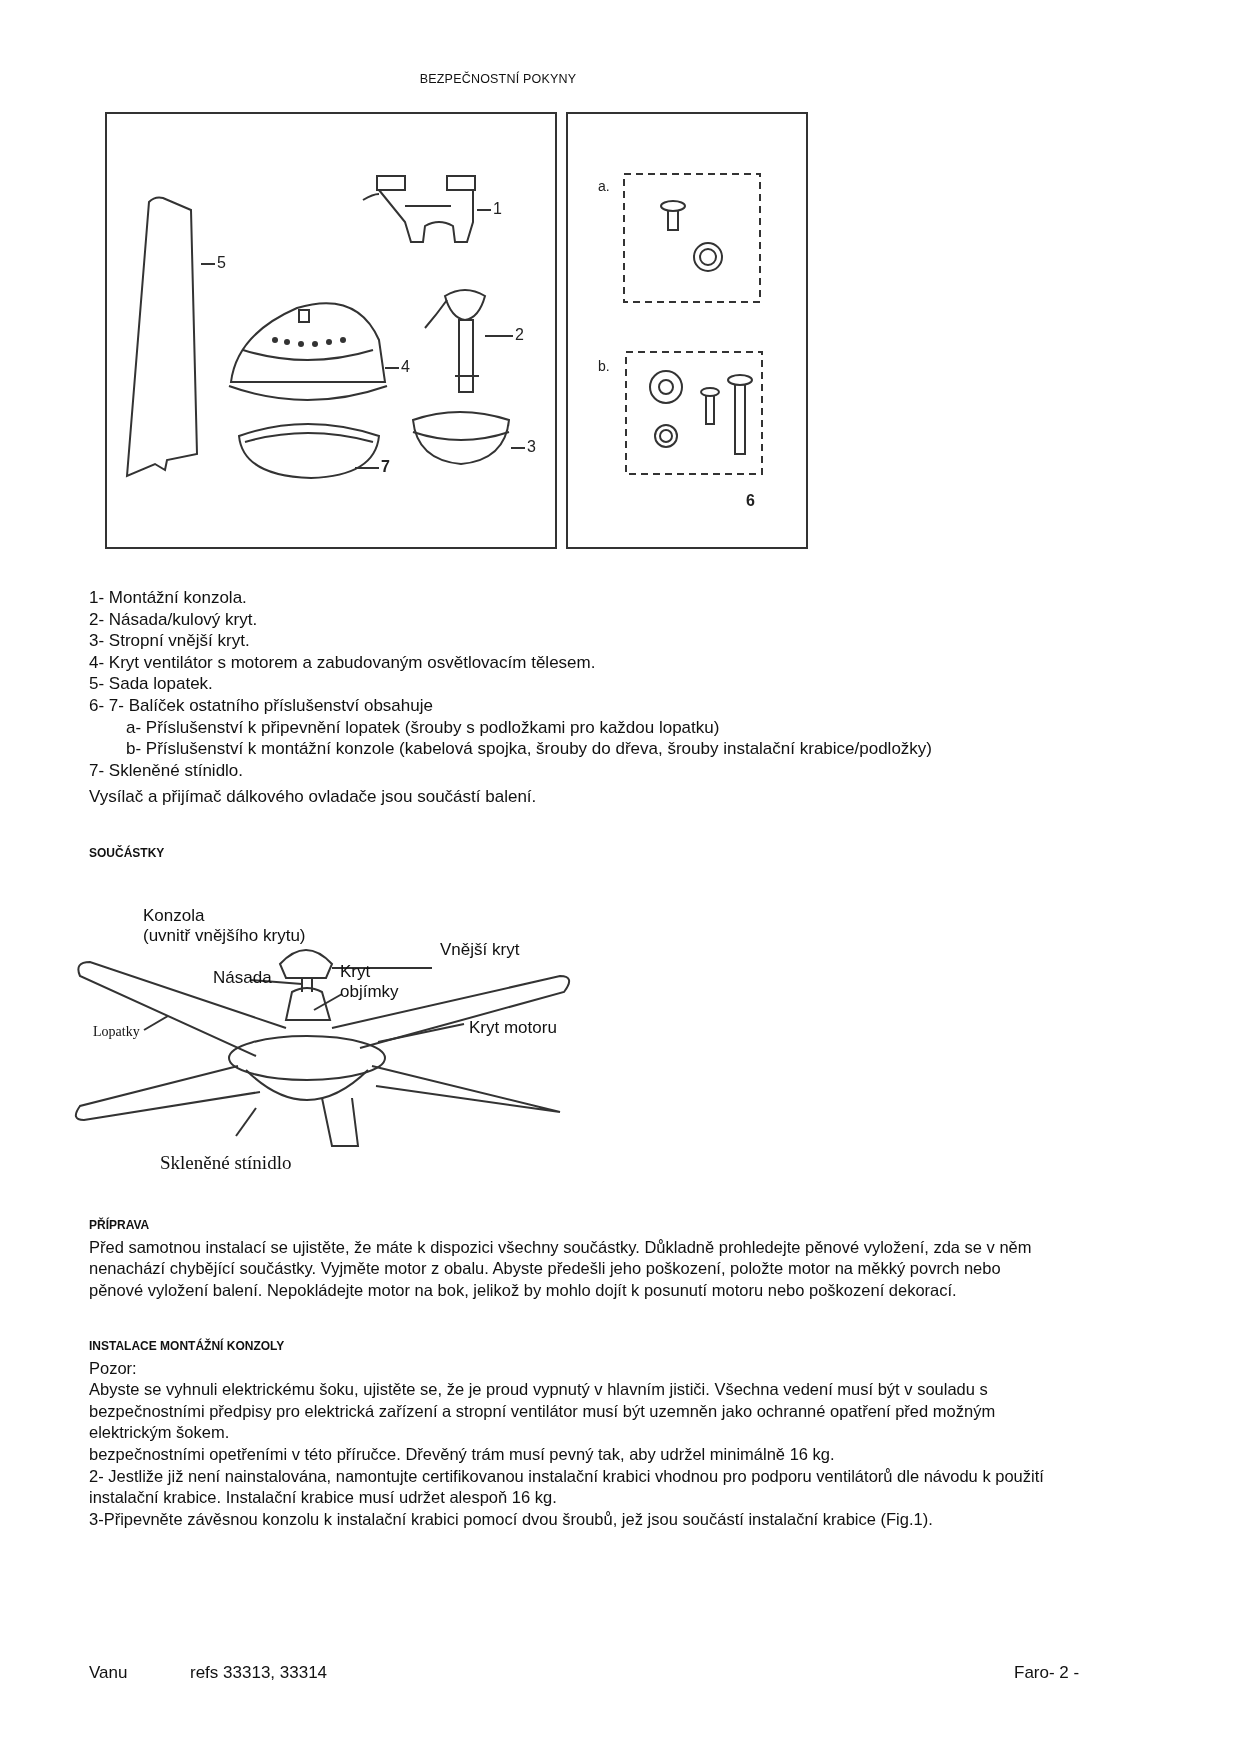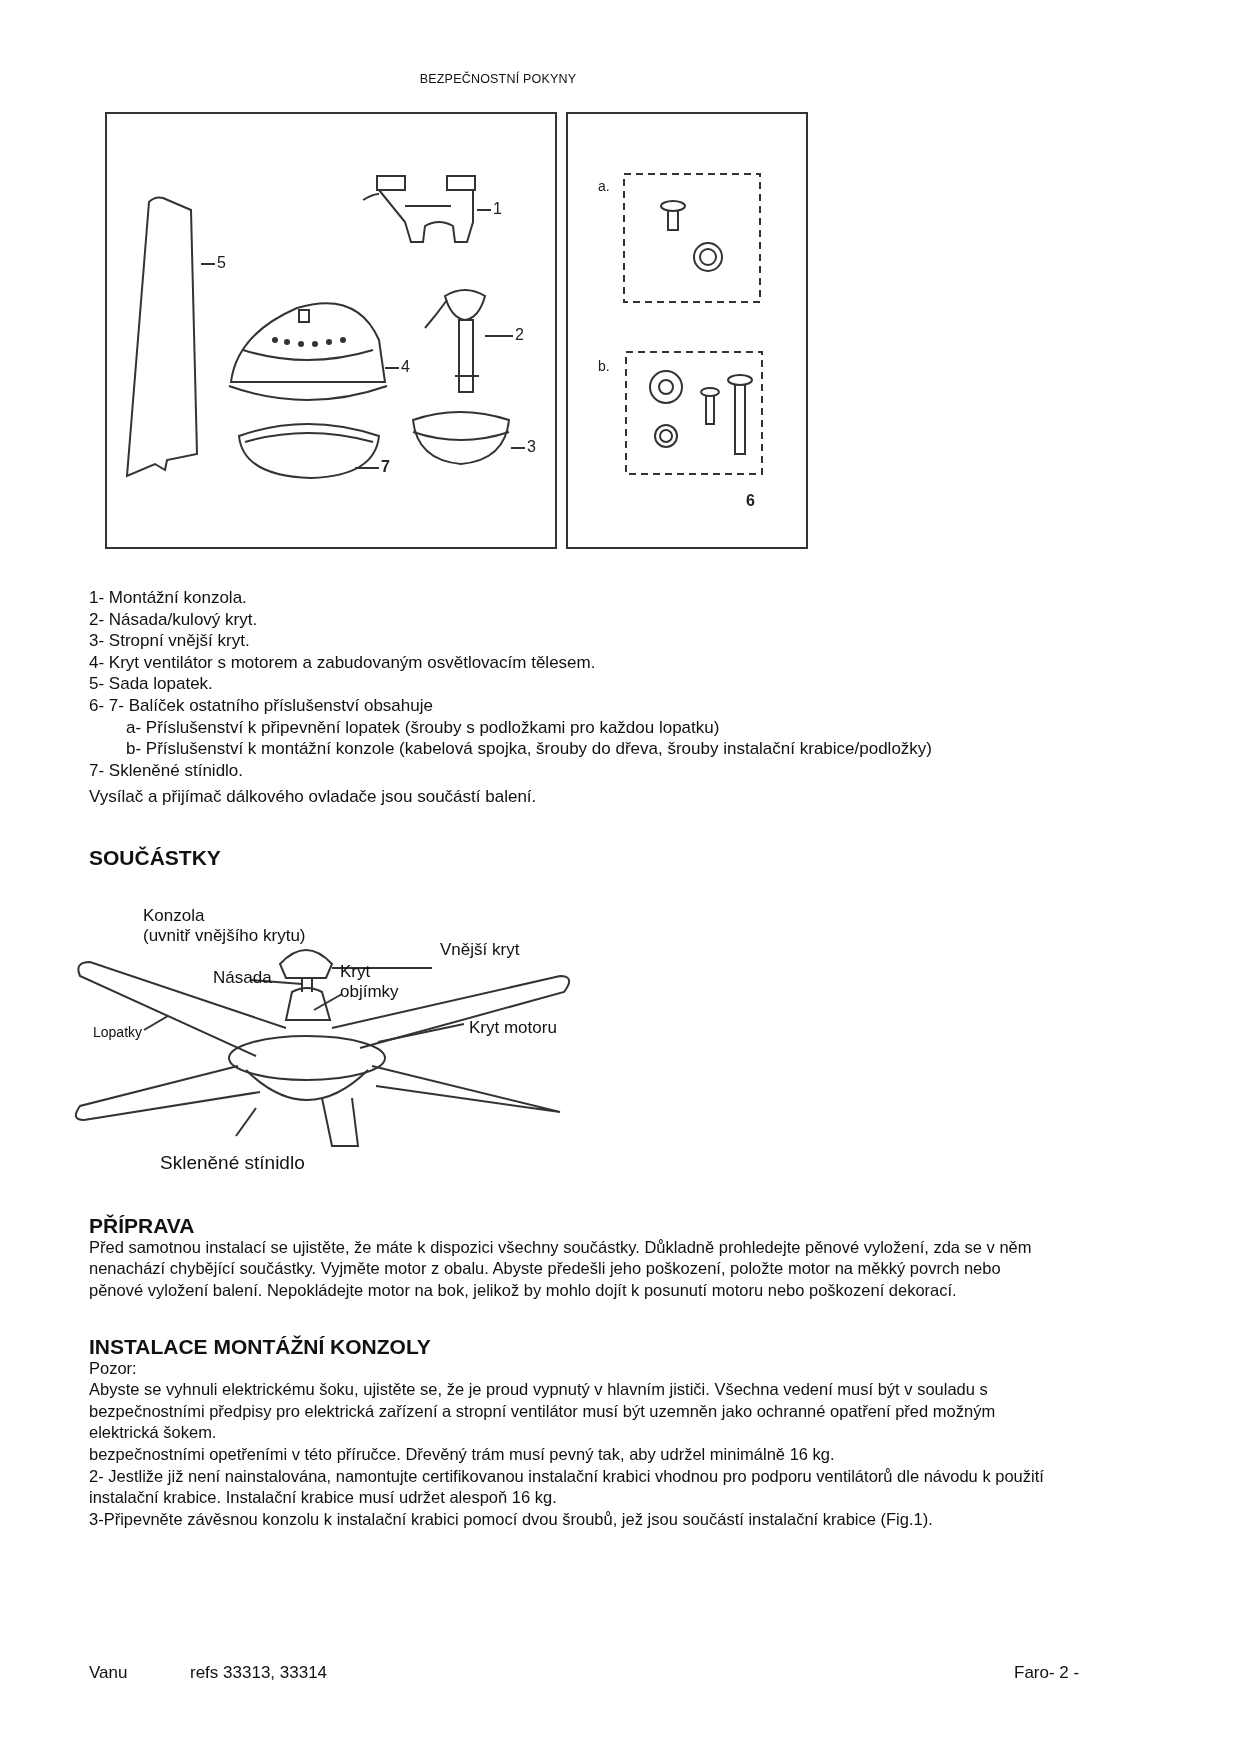--- a/index.html
+++ b/index.html
@@ -8,23 +8,23 @@
   .abs { position: absolute; }
   .header { left: 0; width: 996px; top: 72px; text-align: center; font-size: 12.5px; letter-spacing: 0.2px; }
   .fig-left { left: 105px; top: 112px; width: 452px; height: 437px; border: 2px solid #333; box-sizing: border-box; }
   .fig-right { left: 566px; top: 112px; width: 242px; height: 437px; border: 2px solid #333; box-sizing: border-box; }
   .fig-label { font-size: 16px; color: #222; }
   .fig-label.bold { font-weight: bold; }
   .parts-list { left: 89px; top: 587px; font-size: 17px; line-height: 21.6px; }
   .parts-list .sub { padding-left: 37px; }
   .line { white-space: nowrap; }
   .para { font-size: 16.5px; line-height: 21.6px; }
-  .heading { font-weight: bold; font-size: 21px; }
+  .heading { font-weight: bold; font-size: 12px; }
   .fan-label { font-size: 17px; white-space: nowrap; }
-  .fan-label.small { font-size: 14px; }
+  .fan-label.small { font-size: 14px; font-family: Liberation Serif, serif; }
   .footer { top: 1663px; font-size: 17px; }
 </style>
 </head>
 <body>
 
 <div class="abs header">BEZPEČNOSTNÍ POKYNY</div>
 
 <div class="abs fig-left">
   <svg width="448" height="433" viewBox="0 0 448 433">
     <g fill="none" stroke="#333" stroke-width="2">
@@ -169,21 +169,21 @@
   <div class="line">Před samotnou instalací se ujistěte, že máte k dispozici všechny součástky. Důkladně prohledejte pěnové vyložení, zda se v něm</div>
   <div class="line">nenachází chybějící součástky. Vyjměte motor z obalu. Abyste předešli jeho poškození, položte motor na měkký povrch nebo</div>
   <div class="line">pěnové vyložení balení. Nepokládejte motor na bok, jelikož by mohlo dojít k posunutí motoru nebo poškození dekorací.</div>
 </div>
 
 <div class="abs para" style="left:89px;top:1336px">
   <div class="heading">INSTALACE MONTÁŽNÍ KONZOLY</div>
   <div class="line">Pozor:</div>
   <div class="line">Abyste se vyhnuli elektrickému šoku, ujistěte se, že je proud vypnutý v hlavním jističi. Všechna vedení musí být v souladu s</div>
   <div class="line">bezpečnostními předpisy pro elektrická zařízení a stropní ventilátor musí být uzemněn jako ochranné opatření před možným</div>
-  <div class="line">elektrická šokem.</div>
+  <div class="line">elektrickým šokem.</div>
   <div class="line">bezpečnostními opetřeními v této příručce. Dřevěný trám musí pevný tak, aby udržel minimálně 16 kg.</div>
   <div class="line">2- Jestliže již není nainstalována, namontujte certifikovanou instalační krabici vhodnou pro podporu ventilátorů dle návodu k použití</div>
   <div class="line">instalační krabice. Instalační krabice musí udržet alespoň 16 kg.</div>
   <div class="line">3-Připevněte závěsnou konzolu k instalační krabici pomocí dvou šroubů, jež jsou součástí instalační krabice (Fig.1).</div>
 </div>
 
 <div class="abs footer" style="left:89px">Vanu</div>
 <div class="abs footer" style="left:190px">refs 33313, 33314</div>
 <div class="abs footer" style="left:1014px">Faro- 2 -</div>
 

